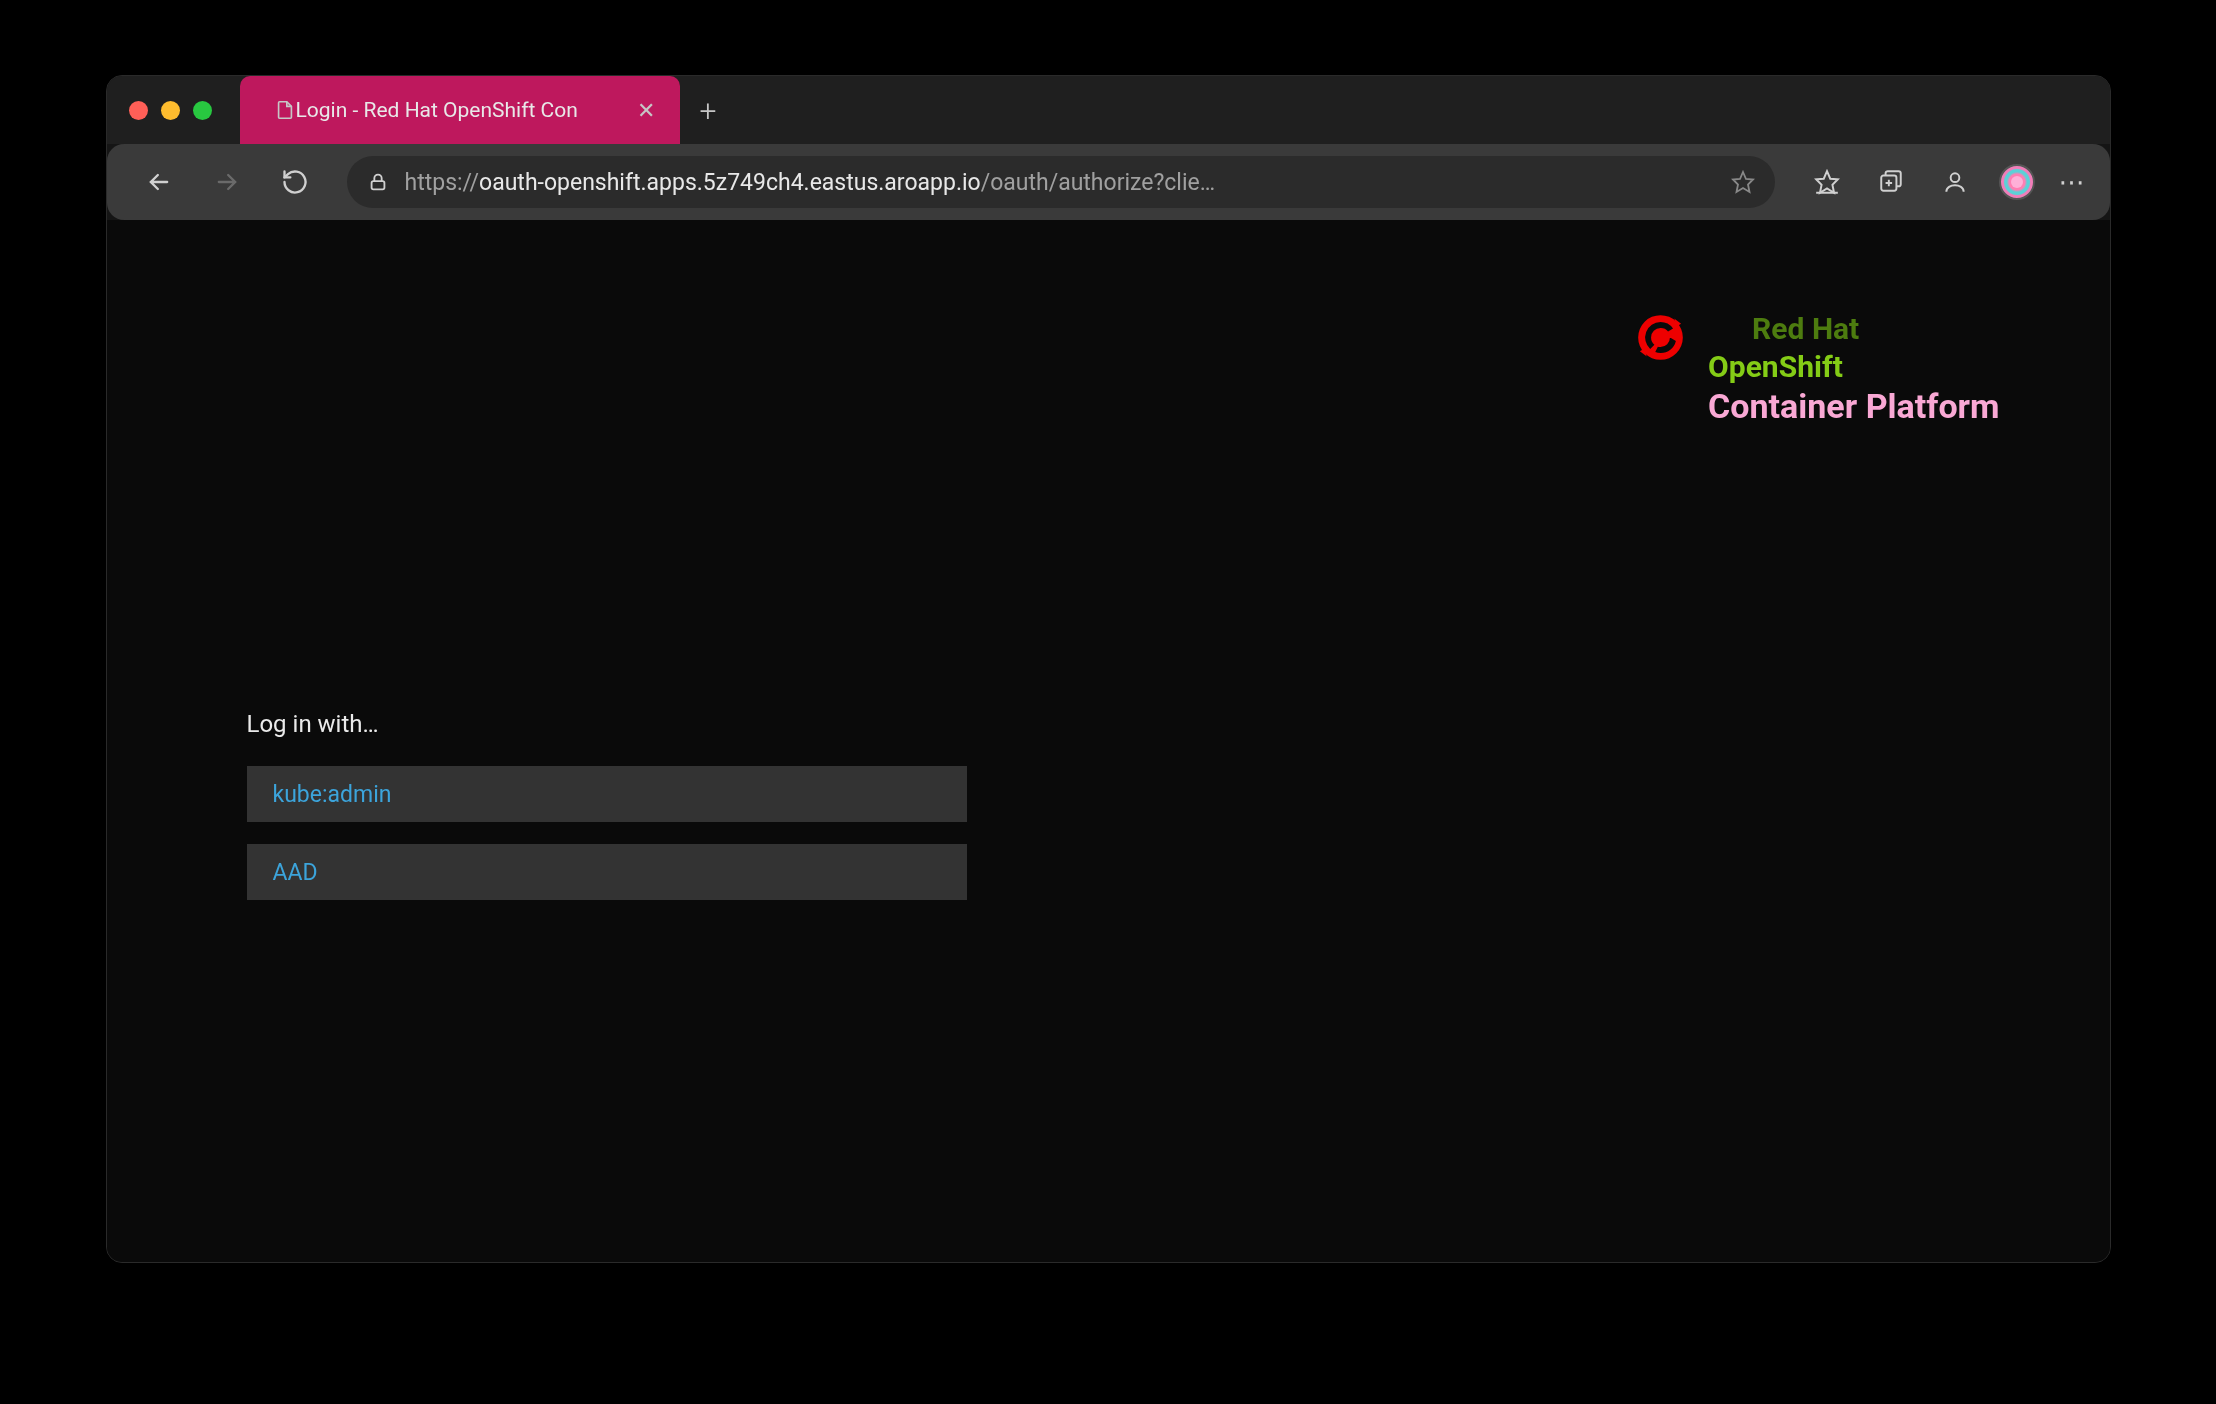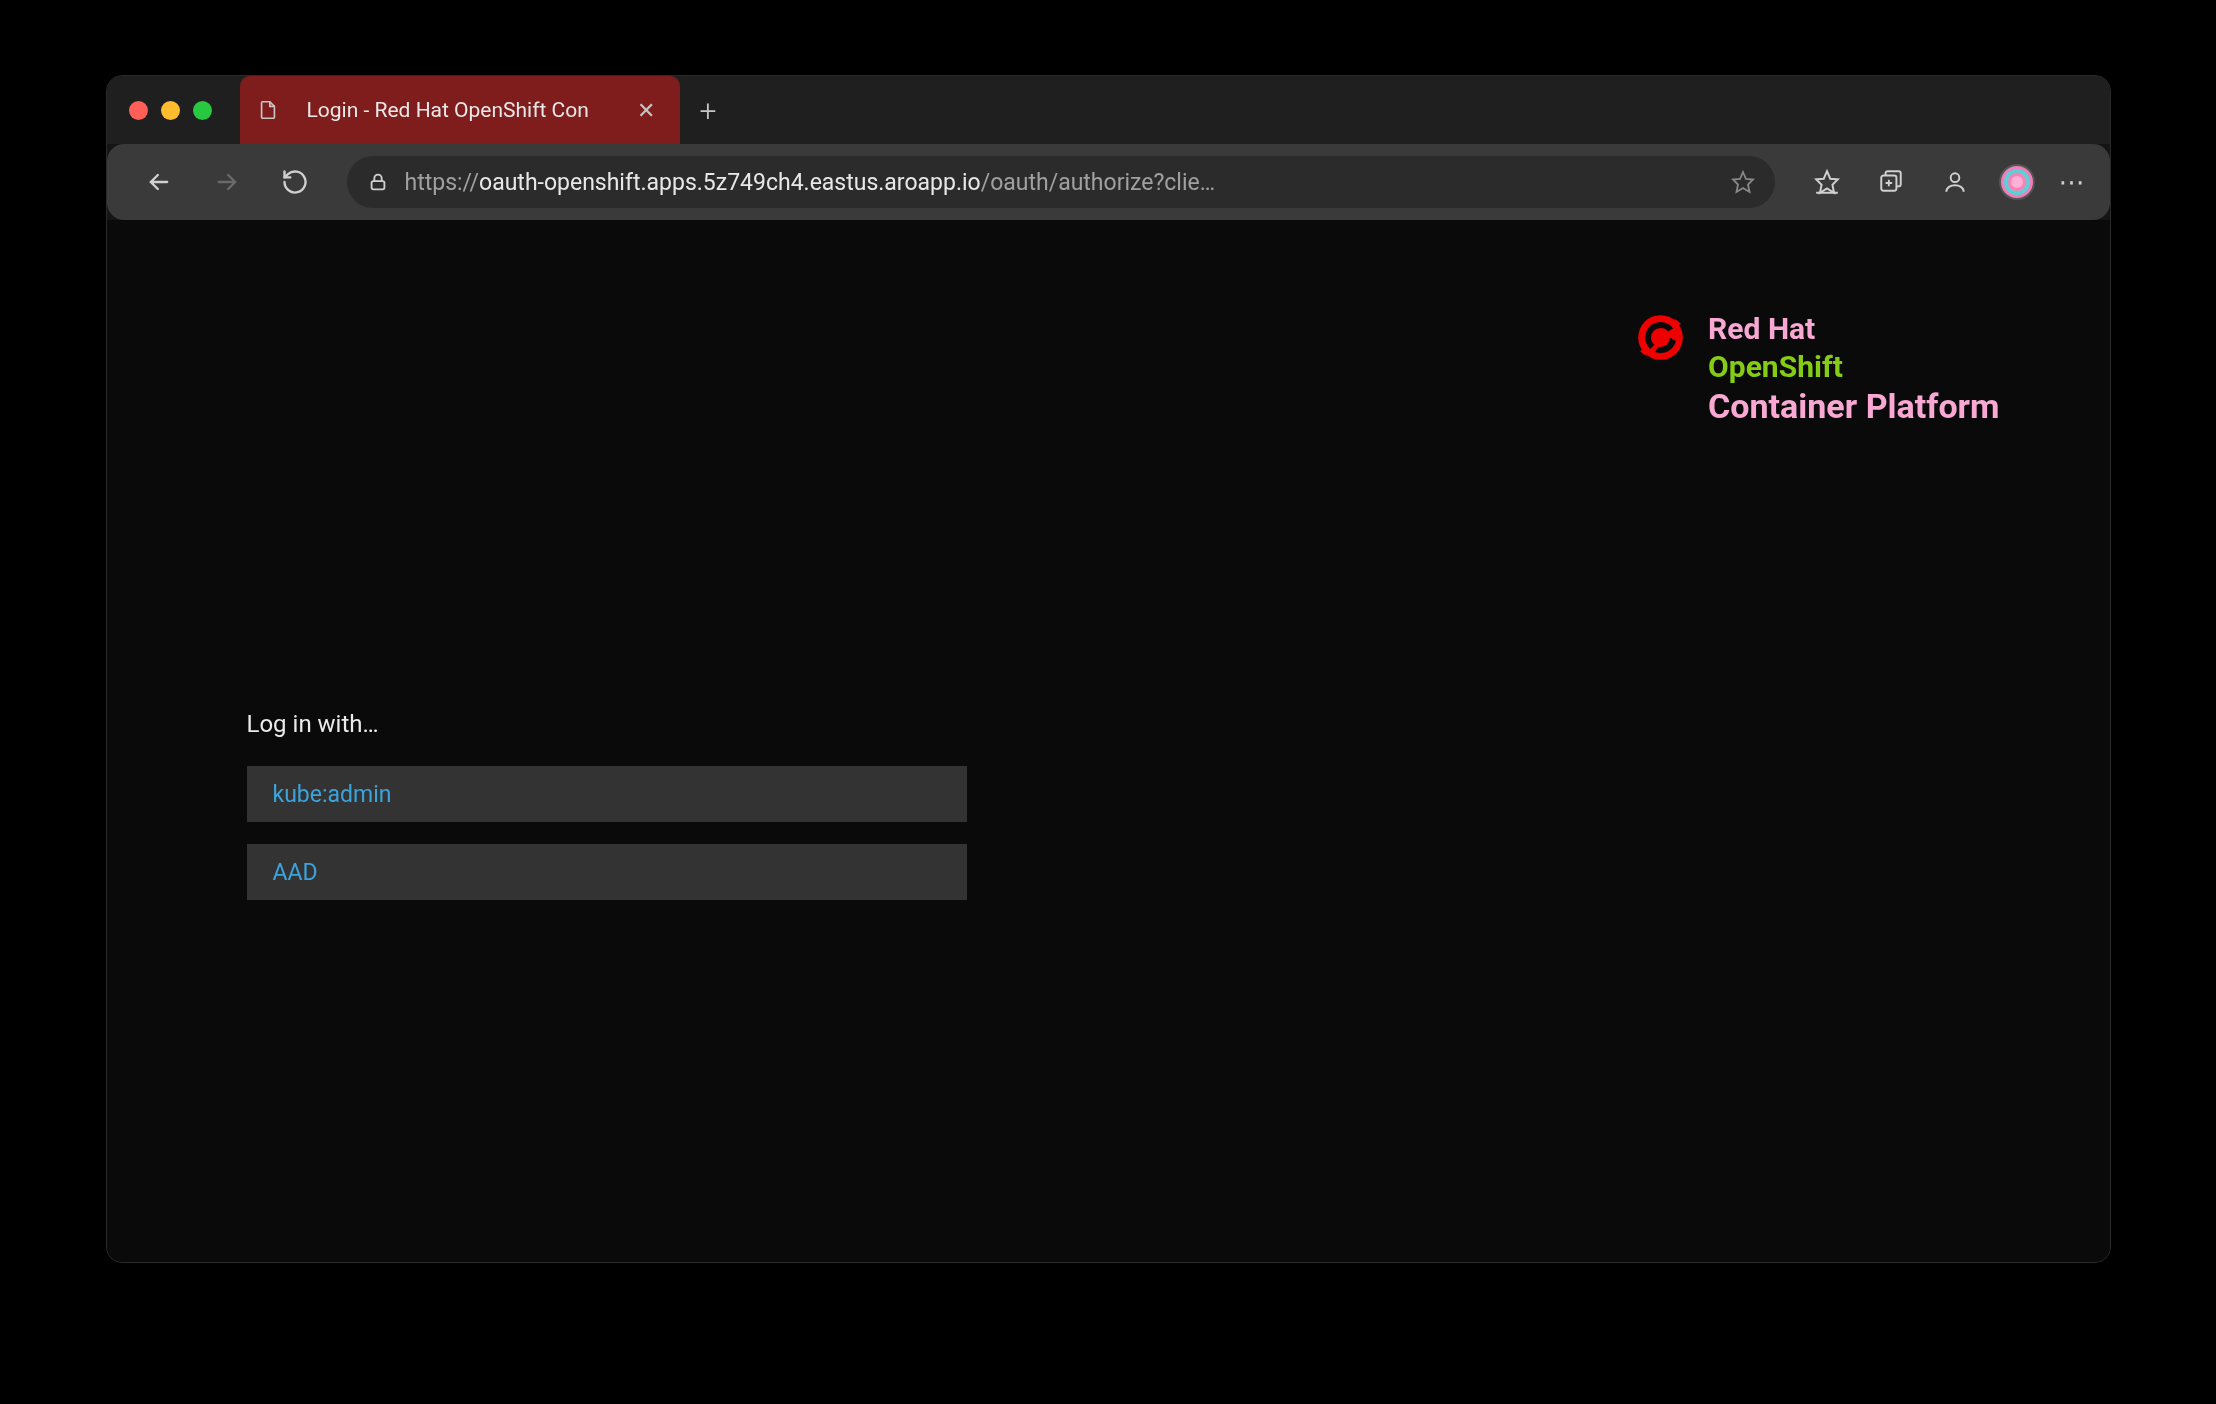--- a/index.html
+++ b/index.html
@@ -38,25 +38,25 @@
       gap: 13px;
       align-items: center;
       margin-right: 28px;
     }
     .dot { width: 19px; height: 19px; border-radius: 50%; }
     .dot-red { background: #ff5f57; }
     .dot-yellow { background: #febc2e; }
     .dot-green { background: #28c840; }
     .tab {
       height: 68px;
-      background: #7f1d1d;
-      display: flex;
-      align-items: center;
-      padding: 0 18px 0 17px;
-      gap: 28px;
+      background: #be185d;
+      display: flex;
+      align-items: center;
+      padding: 0 18px 0 34px;
+      gap: 0;
       min-width: 440px;
       max-width: 470px;
       border-top-left-radius: 10px;
       border-top-right-radius: 10px;
     }
     .tab-favicon svg { display: block; }
     .tab-title {
       color: #e8e8e8;
       font-size: 21px;
       white-space: nowrap;
@@ -166,21 +166,21 @@
     .logo-block {
       position: absolute;
       top: 90px;
       right: 110px;
       display: flex;
       align-items: flex-start;
       gap: 20px;
     }
     .rh-hat svg { width: 55px; height: 55px; }
     .logo-text { display: flex; flex-direction: column; line-height: 1.25; }
-    .logo-line1 { color: #f9a8d4; font-size: 30px; font-weight: 700; }
+    .logo-line1 { color: #4d7c0f; font-size: 30px; font-weight: 700; margin-left: 44px; }
     .logo-line2 { color: #84cc16; font-size: 30px; font-weight: 700; }
     .logo-line3 { color: #f9a8d4; font-size: 34px; font-weight: 700; }
     .login-area {
       position: absolute;
       top: 490px;
       left: 140px;
       width: 720px;
     }
     .login-heading {
       color: #eaeaea;

